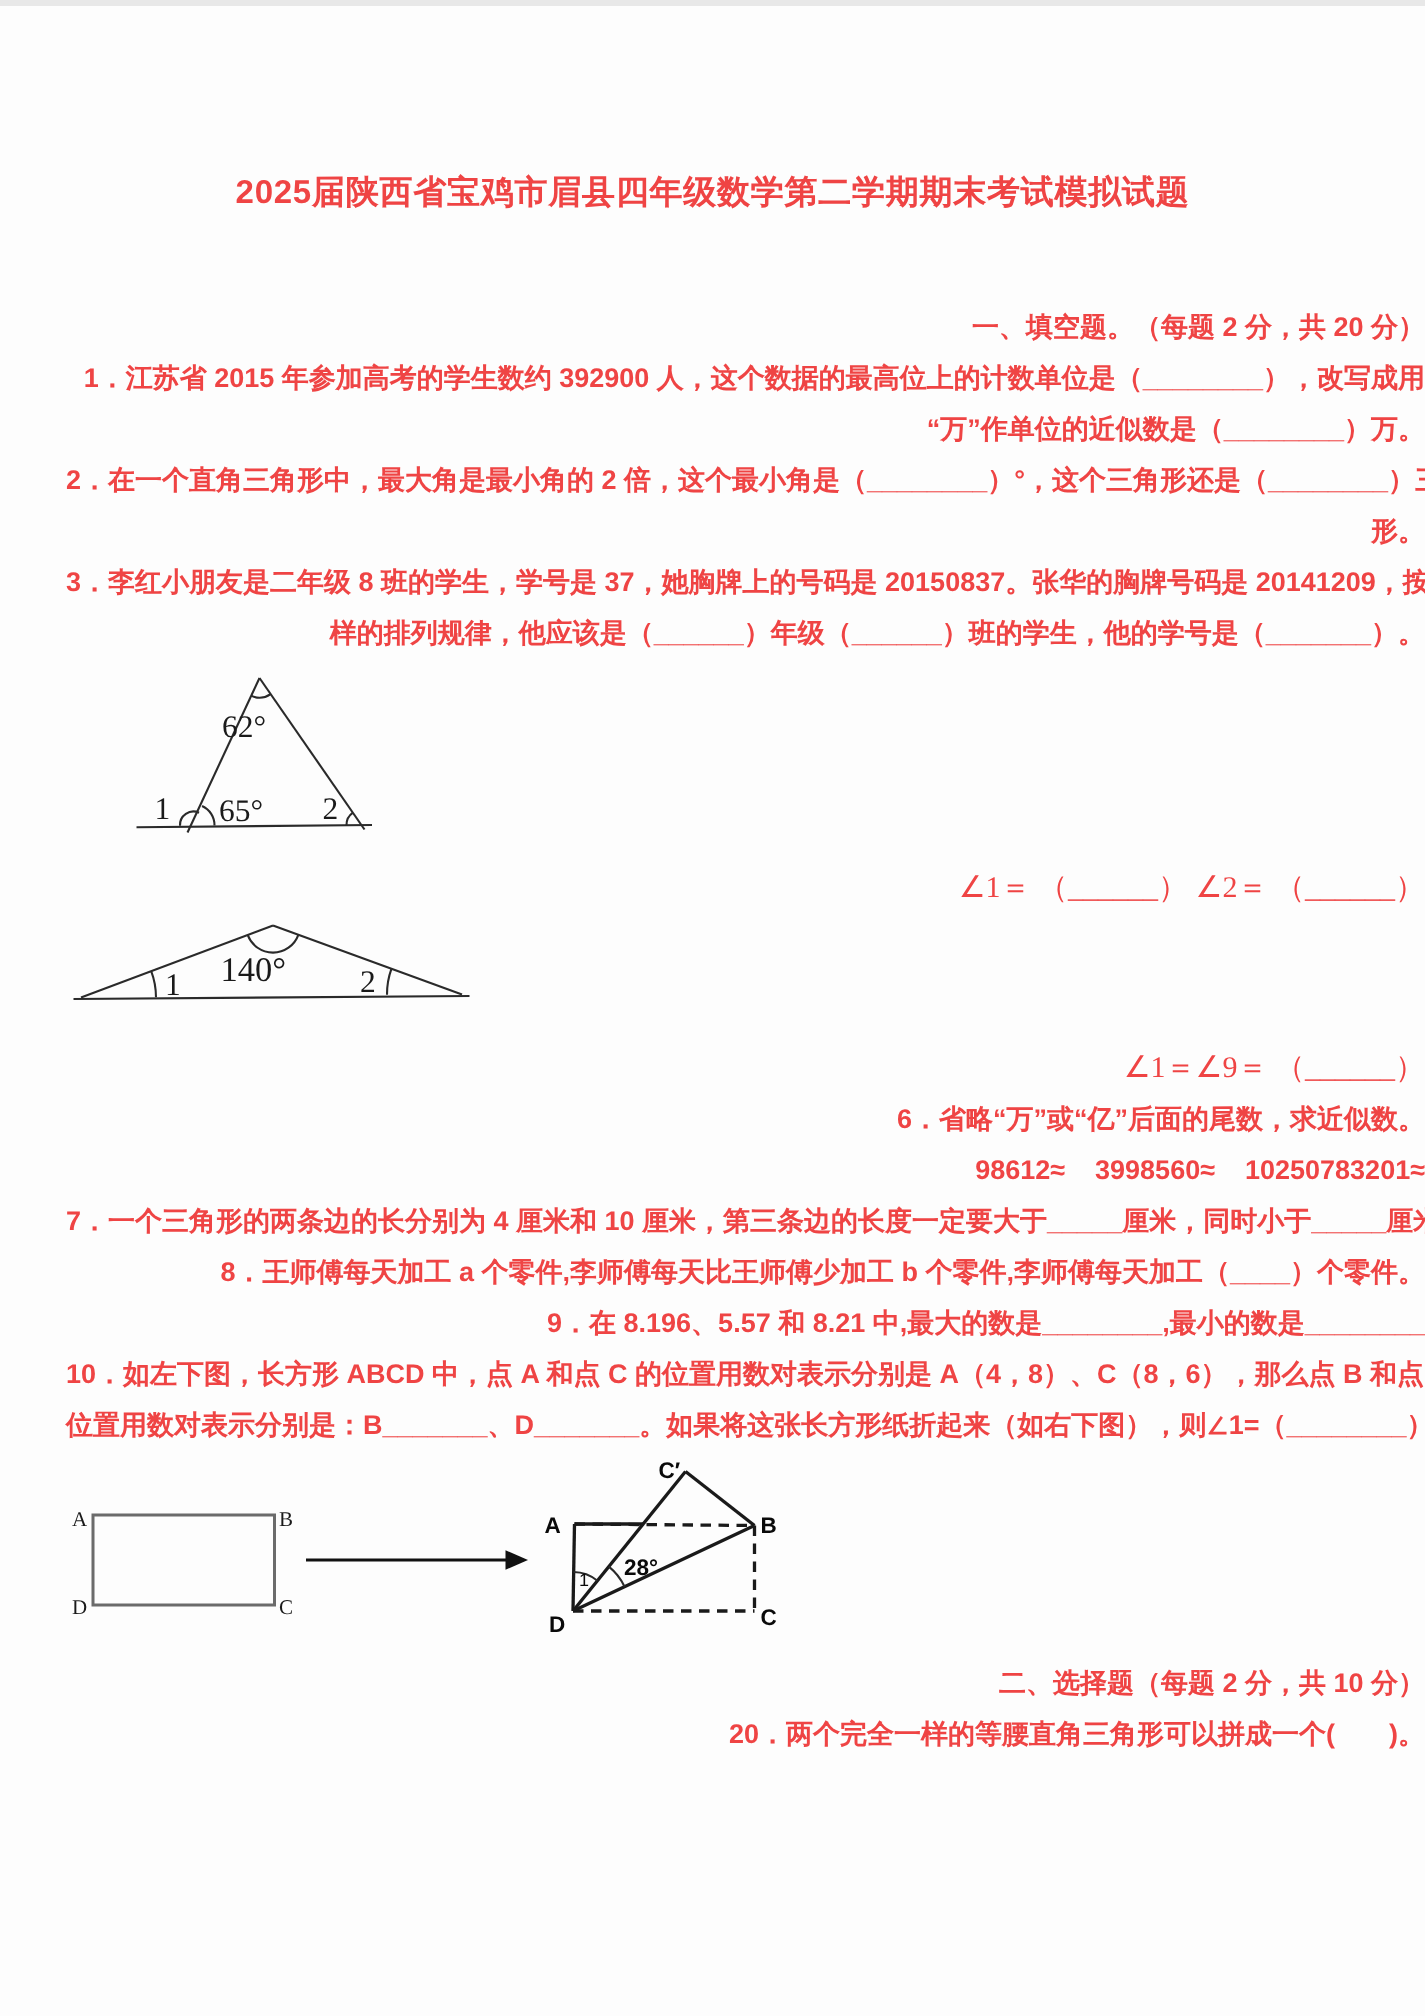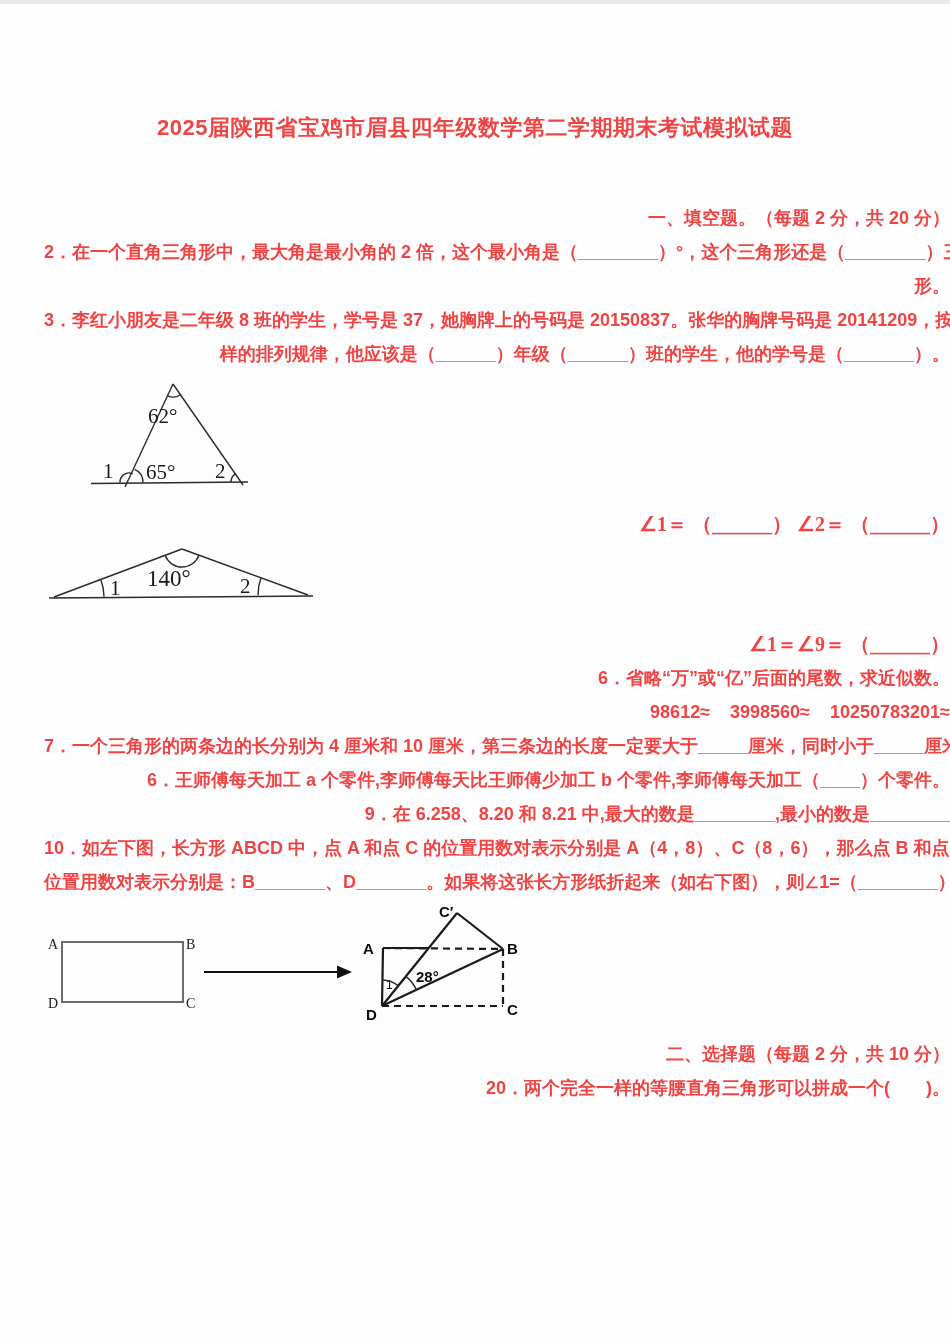--- a/index.html
+++ b/index.html
@@ -27,21 +27,21 @@
     font-weight:600;
     line-height:34px;
     margin:0;
     white-space:pre;
     text-align:right;
   }
   .sec-heading{margin-top:58px;}
   .angle-line{
     font-family:"Liberation Serif", serif;
     font-size:20px;
-    font-weight:bold;
+    font-weight:normal;
   }
   .ans1{margin-top:16px;}
   .ans2{margin-top:22px;}
   svg{display:block;}
   .fig1{margin-top:8px;margin-left:42px;}
   .fig2{margin-top:2px;margin-left:2px;}
   .figrow{position:relative;height:130px;margin-top:8px;}
   .fig-rect{position:absolute;left:0px;top:22px;}
   .fig-arrow{position:absolute;left:158px;top:55px;}
   .fig-folded{position:absolute;left:314px;top:-4px;}
@@ -58,20 +58,22 @@
 <body>
 
 <div class="page">
 
   <h1 class="title">2025届陕西省宝鸡市眉县四年级数学第二学期期末考试模拟试题</h1>
 
   <div class="content">
 
     <p class="line sec-heading">一、填空题。（每题 2 分，共 20 分）</p>
 
+    <p class="line">1．江苏省 2015 年参加高考的学生数约 392900 人，这个数据的最高位上的计数单位是（________），改写成用</p>
+    <p class="line">“万”作单位的近似数是（________）万。</p>
     <p class="line">2．在一个直角三角形中，最大角是最小角的 2 倍，这个最小角是（________）°，这个三角形还是（________）三角</p>
     <p class="line">形。</p>
     <p class="line">3．李红小朋友是二年级 8 班的学生，学号是 37，她胸牌上的号码是 20150837。张华的胸牌号码是 20141209，按照这</p>
     <p class="line">样的排列规律，他应该是（______）年级（______）班的学生，他的学号是（_______）。</p>
 
     <svg class="fig1" width="215" height="112" viewBox="0 0 215 112">
       <line class="stroke" x1="5" y1="104.5" x2="162" y2="103"></line>
       <line class="stroke" x1="87" y1="5" x2="39" y2="108"></line>
       <line class="stroke" x1="87" y1="5" x2="157" y2="106"></line>
       <path class="stroke" d="M 81.7 16.9 A 13 13 0 0 0 94.4 15.7"></path>
@@ -96,22 +98,22 @@
       <text class="geo-label" x="64" y="52">1</text>
       <text class="geo-label" x="101" y="43" style="font-size:23px">140°</text>
       <text class="geo-label" x="194" y="50">2</text>
     </svg>
 
     <p class="line angle-line ans2">∠1＝∠9＝ （______）</p>
 
     <p class="line">6．省略“万”或“亿”后面的尾数，求近似数。</p>
     <p class="line">98612≈    3998560≈    10250783201≈</p>
     <p class="line">7．一个三角形的两条边的长分别为 4 厘米和 10 厘米，第三条边的长度一定要大于_____厘米，同时小于_____厘米．</p>
-    <p class="line">6．王师傅每天加工 a 个零件,李师傅每天比王师傅少加工 b 个零件,李师傅每天加工（____）个零件。</p>
-    <p class="line">9．在 6.258、8.20 和 8.21 中,最大的数是________,最小的数是________</p>
+    <p class="line">8．王师傅每天加工 a 个零件,李师傅每天比王师傅少加工 b 个零件,李师傅每天加工（____）个零件。</p>
+    <p class="line">9．在 8.196、5.57 和 8.21 中,最大的数是________,最小的数是________</p>
     <p class="line">10．如左下图，长方形 ABCD 中，点 A 和点 C 的位置用数对表示分别是 A（4，8）、C（8，6），那么点 B 和点 D 的</p>
     <p class="line">位置用数对表示分别是：B_______、D_______。如果将这张长方形纸折起来（如右下图），则∠1=（________）°</p>
 
     <div class="figrow">
 
       <svg class="fig-rect" width="155" height="82" viewBox="0 0 155 82">
         <rect class="rect-stroke" x="18" y="13" width="121" height="60"></rect>
         <text class="geo-label-sm" x="4" y="20">A</text>
         <text class="geo-label-sm" x="142" y="20">B</text>
         <text class="geo-label-sm" x="4" y="79">D</text>

